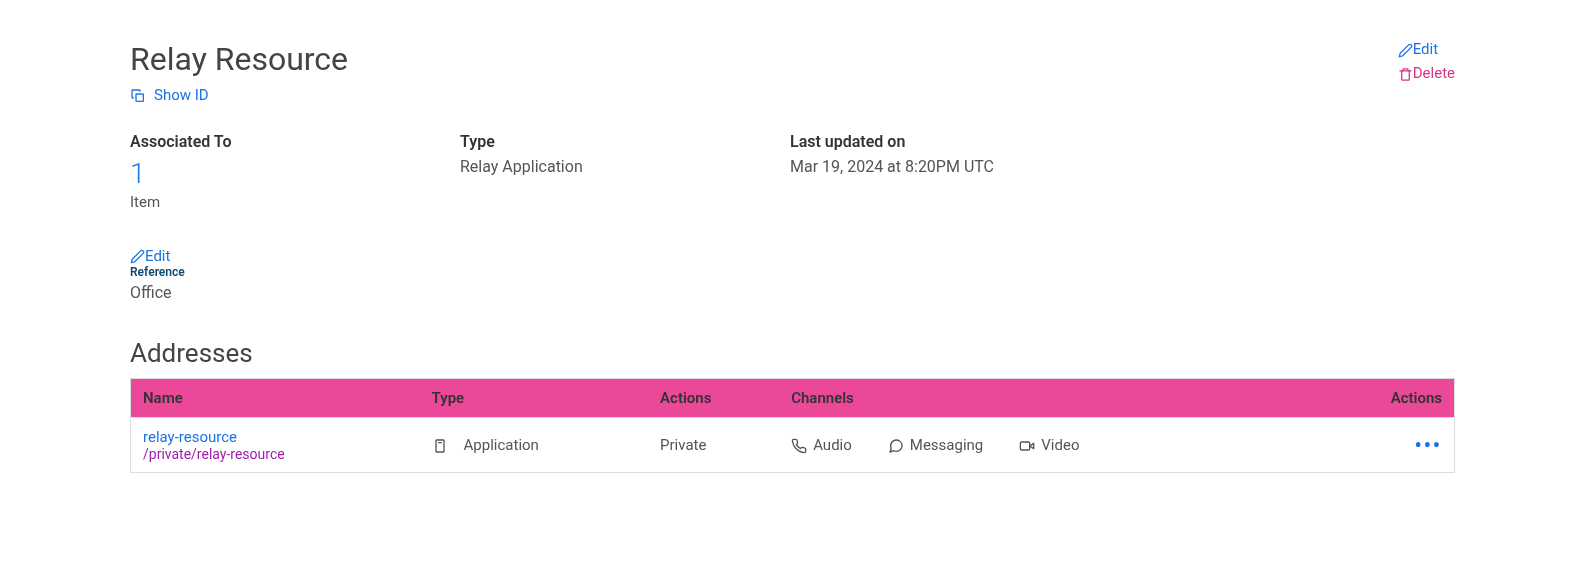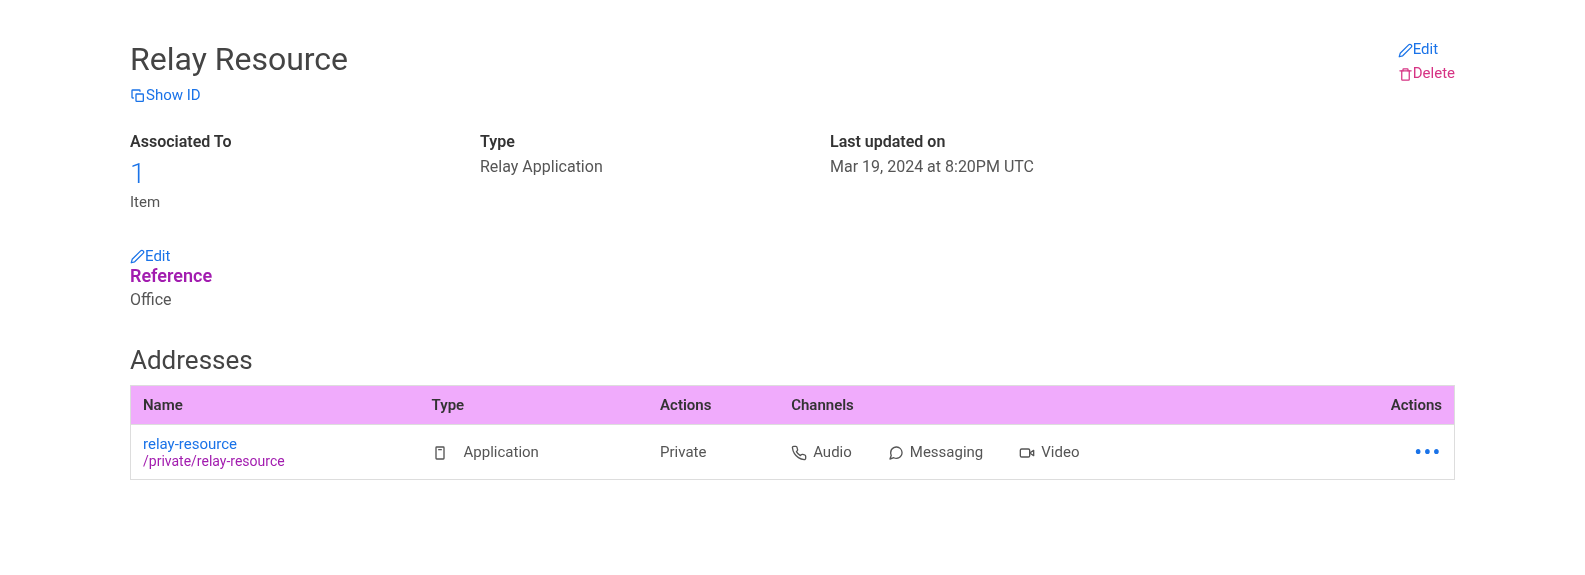--- a/index.html
+++ b/index.html
@@ -30,29 +30,28 @@
       display: flex;
       align-items: center;
       cursor: pointer;
       font-size: 15px;
     }
     .edit-link { color: #1a73e8; }
     .delete-link { color: #d63384; }
     .show-id {
       display: flex;
       align-items: flex-end;
-      gap: 0;
+      gap: 8px;
       color: #1a73e8;
       cursor: pointer;
       font-size: 15px;
       margin-bottom: 28px;
     }
     .info-row {
       display: flex;
-      gap: 20px;
       margin-bottom: 36px;
     }
     .info-block { flex: 0 0 auto; }
     .info-block.assoc { width: 330px; }
     .info-block.type { width: 330px; }
     .info-label {
       font-weight: 600;
       font-size: 16px;
       color: #333;
       margin-bottom: 6px;
@@ -78,36 +77,36 @@
       color: #444;
       margin-bottom: 10px;
     }
     .config-header {
       display: flex;
       justify-content: space-between;
       align-items: center;
     }
     .ref-label {
       font-weight: 600;
-      font-size: 18px;
-      color: #a21caf;
+      font-size: 12px;
+      color: #0c4a6e;
       margin-bottom: 4px;
     }
     .ref-value {
       font-size: 16px;
       color: #555;
       margin-bottom: 36px;
     }
     table {
       width: 100%;
       border-collapse: collapse;
       border: 1px solid #ddd;
       margin-top: 8px;
     }
-    thead tr { background: #f0abfc; }
+    thead tr { background: #ec4899; }
     th {
       text-align: left;
       padding: 10px 12px;
       font-weight: 600;
       font-size: 15px;
       color: #333;
       border-bottom: 1px solid #ddd;
     }
     th.actions-col { text-align: right; }
     td {

